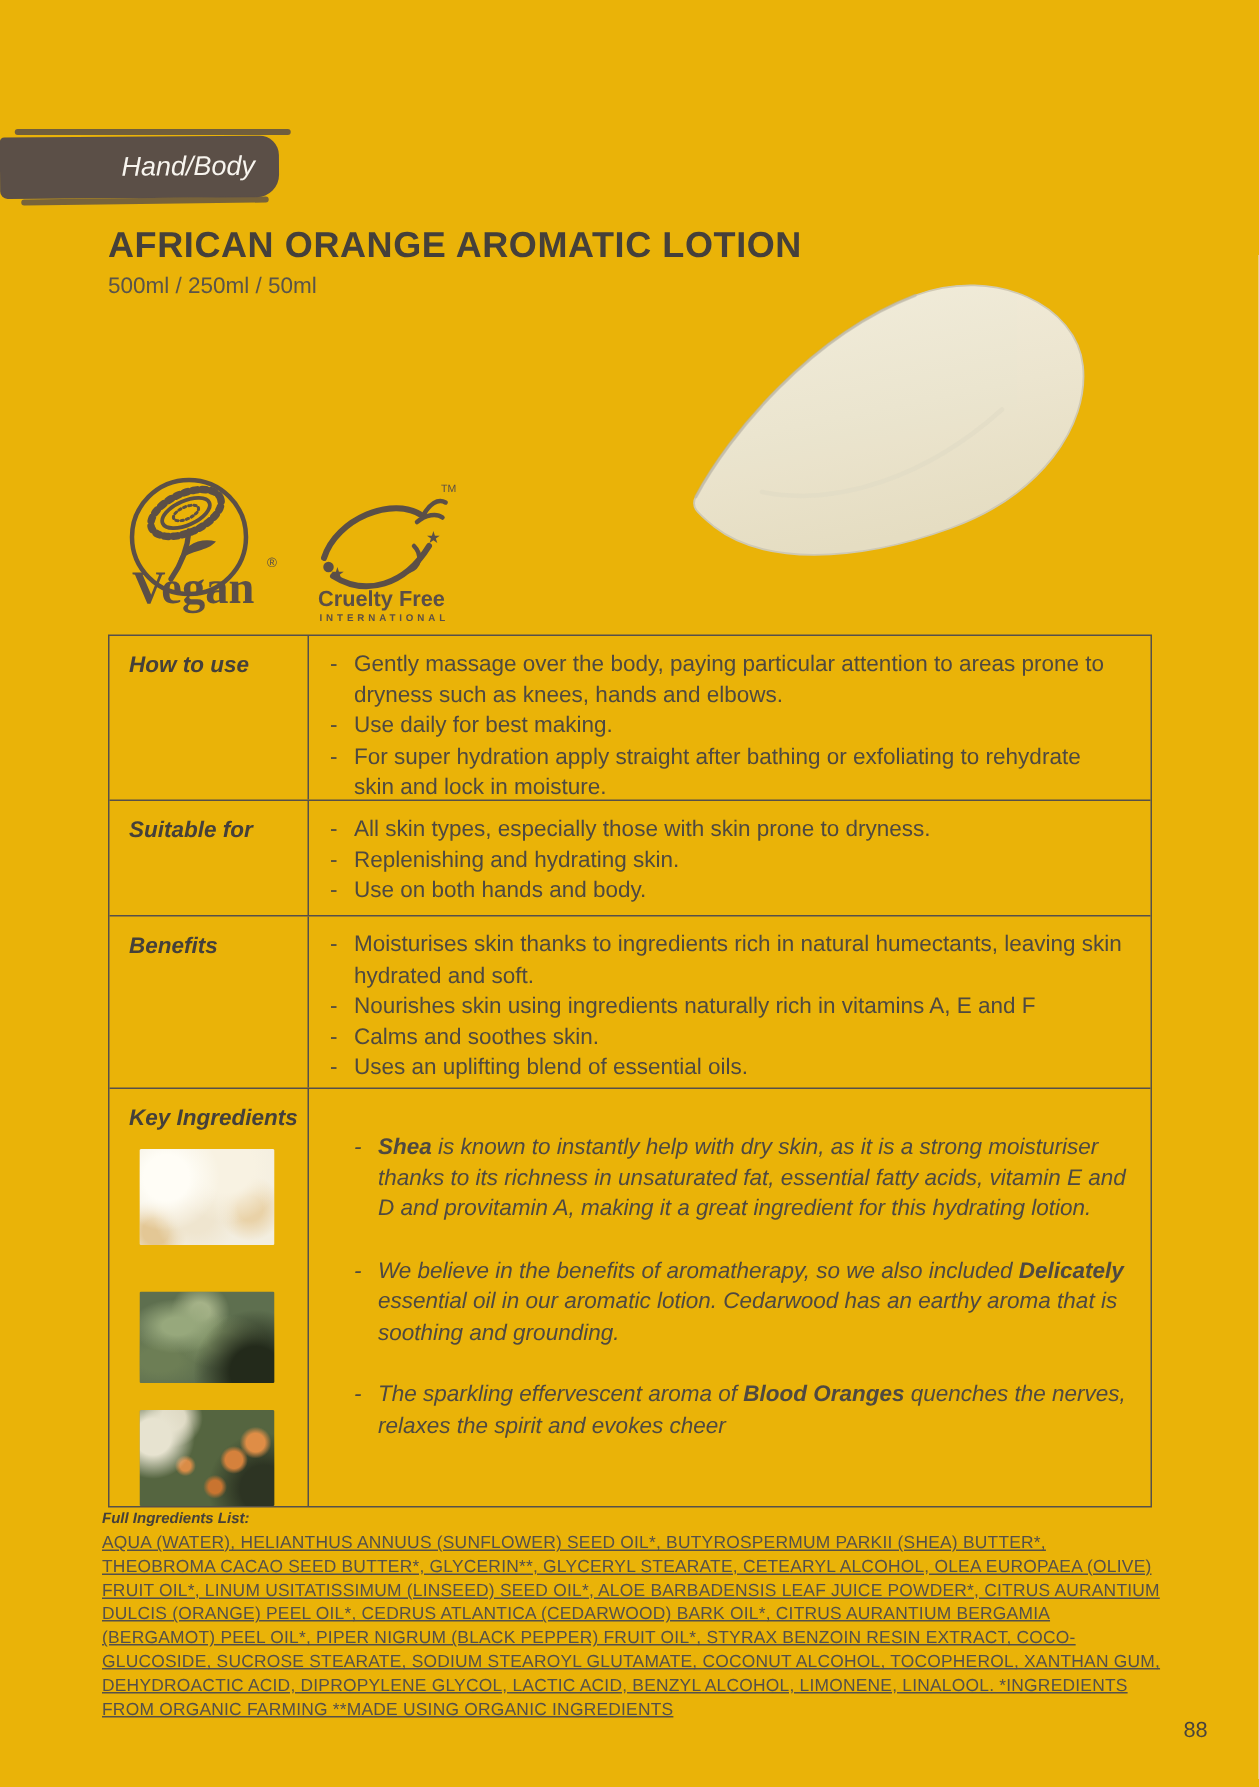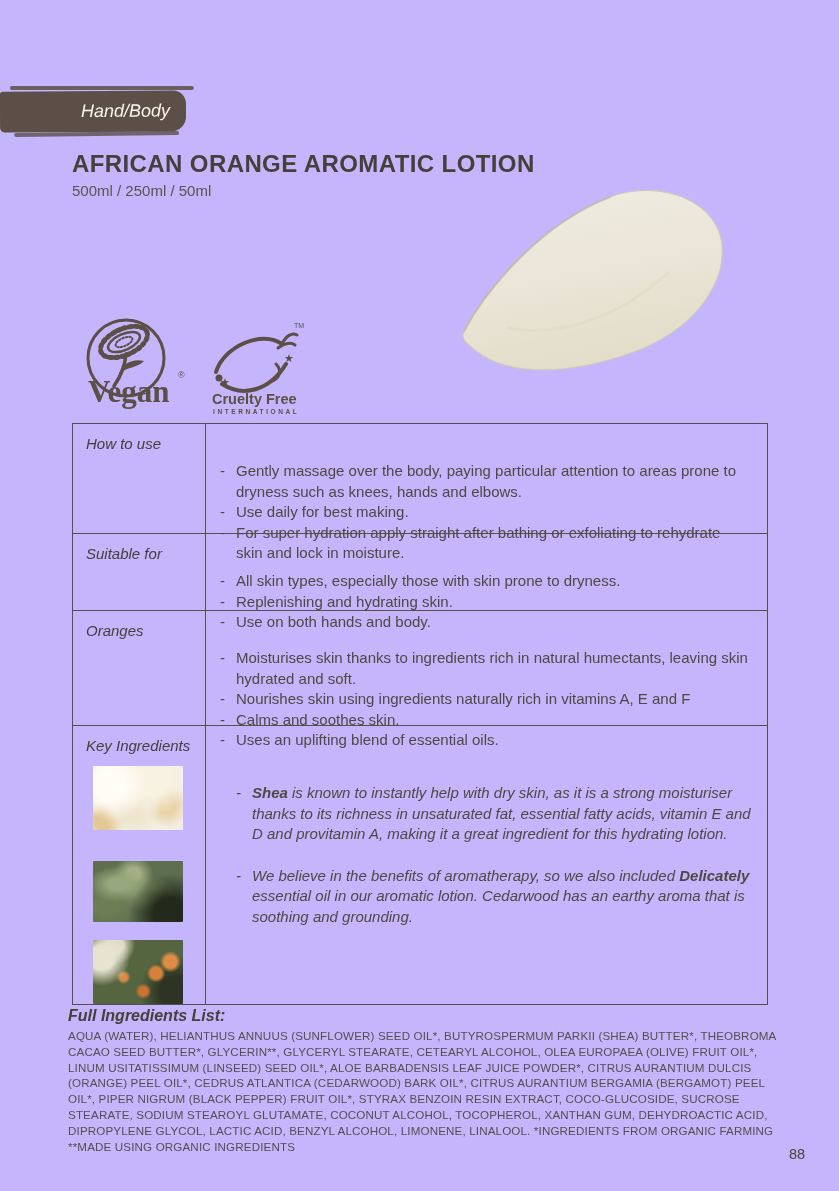--- a/index.html
+++ b/index.html
@@ -1,19 +1,19 @@
 <!DOCTYPE html>
 <html><head>
 <meta charset="utf-8">
 <style>
   * { margin:0; padding:0; box-sizing:border-box; }
   html,body { background:#e8e6e0; }
   .page {
     position:relative; width:839px; height:1191px; margin:0 auto;
-    background:#c4b5fd; overflow:hidden;
+    background:#eab308; overflow:hidden;
     font-family:"Liberation Sans", sans-serif; color:#4a443c;
   }
   
   .brush {
     position:absolute; top:91px; left:0; width:186px; height:41px;
     background:#5b4f47; border-radius:3px 13px 15px 5px;
     transform:rotate(-0.4deg);
   }
   .brush::before {
     content:""; position:absolute; top:-5px; left:10px; right:-8px; height:4px;
@@ -50,25 +50,25 @@
   
   .itable {
     position:absolute; left:72px; top:423px; width:696px;
     border:1px solid #56504a;
   }
   .irow { display:flex; border-top:1px solid #56504a; }
   .irow:first-child { border-top:none; }
   .irow .lab {
     width:133px; flex:0 0 133px; border-right:1px solid #56504a;
     padding:11px 6px 0 13px;
-    font-size:15px; font-weight:normal; font-style:italic; color:#45403a;
+    font-size:15px; font-weight:bold; font-style:italic; color:#45403a;
   }
   .irow .cnt { flex:1; padding:9px 16px 0 9px; font-size:15px; line-height:20.5px; color:#4f4941; }
   .r1 { height:109px; } .r2 { height:77px; } .r3 { height:115px; } .r4 { height:279px;gap:16px; }
-  ul.blt { list-style:none;margin-top:28px; }
+  ul.blt { list-style:none; }
   ul.blt li { position:relative; padding-left:21px; }
   ul.blt li::before { content:"-"; position:absolute; left:5px; top:0; }
   .r4 .cnt ul.blt li { margin-bottom:21px;font-style:italic; }
   .r4 .cnt { padding-top:29px; }
   .b { font-weight:bold; }
   
   .ki-img { width:90px; margin-left:7px; border-radius:1px; }
   .img-shea {
     height:64px; margin-top:12px;
     background:
@@ -96,24 +96,24 @@
       radial-gradient(circle at 25% 8%, #ddd8c2 0 9%, transparent 22%),
       radial-gradient(circle at 70% 52%, #d5813c 0 8%, transparent 13%),
       radial-gradient(circle at 86% 34%, #df8d46 0 7%, transparent 12%),
       radial-gradient(circle at 56% 80%, #c97430 0 6%, transparent 11%),
       radial-gradient(circle at 34% 58%, #da8c47 0 5%, transparent 10%),
       radial-gradient(circle at 92% 82%, #2d3423 0 16%, transparent 38%),
       #556540;
   }
   
   .ingr { position:absolute; left:68px; top:1007px; width:708px; }
-  .ingr .ilab { font-size:16px; font-weight:bold; font-style:italic; color:#45403a; }
+  .ingr .ilab { font-size:10px; font-weight:bold; font-style:italic; color:#45403a; }
   .ingr .itxt {
     margin-top:3px; font-size:11.6px; line-height:15.8px; letter-spacing:.15px;
-    text-transform:uppercase; color:#55504a;
+    text-transform:uppercase; color:#55504a;text-decoration:underline;
   }
   .pageno { position:absolute; left:789px; top:1146px; font-size:14.5px; color:#4a443c; }
 </style>
 </head>
 <body>
 
 <div class="page">
 
   <div class="brush">
     <span>Hand/Body</span>
@@ -186,21 +186,21 @@
       <div class="cnt">
         <ul class="blt">
           <li><span>All skin types, especially those with skin prone to dryness.</span></li>
           <li><span>Replenishing and hydrating skin.</span></li>
           <li><span>Use on both hands and body.</span></li>
         </ul>
       </div>
     </div>
 
     <div class="irow r3">
-      <div class="lab">Oranges</div>
+      <div class="lab">Benefits</div>
       <div class="cnt">
         <ul class="blt">
           <li><span>Moisturises skin thanks to ingredients rich in natural humectants, leaving skin hydrated and soft.</span></li>
           <li><span>Nourishes skin using ingredients naturally rich in vitamins A, E and F</span></li>
           <li><span>Calms and soothes skin.</span></li>
           <li><span>Uses an uplifting blend of essential oils.</span></li>
         </ul>
       </div>
     </div>
 
@@ -208,20 +208,21 @@
       <div class="lab">
         <div>Key Ingredients</div>
         <div class="ki-img img-shea"></div>
         <div class="ki-img img-cedar"></div>
         <div class="ki-img img-orange"></div>
       </div>
       <div class="cnt">
         <ul class="blt">
           <li><span class="b">Shea</span><span> is known to instantly help with dry skin, as it is a strong moisturiser thanks to its richness in unsaturated fat, essential fatty acids, vitamin E and D and provitamin A, making it a great ingredient for this hydrating lotion.</span></li>
           <li><span>We believe in the benefits of aromatherapy, so we also included </span><span class="b">Delicately</span><span> essential oil in our aromatic lotion. Cedarwood has an earthy aroma that is soothing and grounding.</span></li>
+          <li><span>The sparkling effervescent aroma of </span><span class="b">Blood Oranges</span><span> quenches the nerves, relaxes the spirit and evokes cheer</span></li>
         </ul>
       </div>
     </div>
 
   </div>
 
   <div class="ingr">
     <div class="ilab">Full Ingredients List:</div>
     <div class="itxt">AQUA (WATER), HELIANTHUS ANNUUS (SUNFLOWER) SEED OIL*, BUTYROSPERMUM PARKII (SHEA) BUTTER*, THEOBROMA CACAO SEED BUTTER*, GLYCERIN**, GLYCERYL STEARATE, CETEARYL ALCOHOL, OLEA EUROPAEA (OLIVE) FRUIT OIL*, LINUM USITATISSIMUM (LINSEED) SEED OIL*, ALOE BARBADENSIS LEAF JUICE POWDER*, CITRUS AURANTIUM DULCIS (ORANGE) PEEL OIL*, CEDRUS ATLANTICA (CEDARWOOD) BARK OIL*, CITRUS AURANTIUM BERGAMIA (BERGAMOT) PEEL OIL*, PIPER NIGRUM (BLACK PEPPER) FRUIT OIL*, STYRAX BENZOIN RESIN EXTRACT, COCO-GLUCOSIDE, SUCROSE STEARATE, SODIUM STEAROYL GLUTAMATE, COCONUT ALCOHOL, TOCOPHEROL, XANTHAN GUM, DEHYDROACTIC ACID, DIPROPYLENE GLYCOL, LACTIC ACID, BENZYL ALCOHOL, LIMONENE, LINALOOL. *INGREDIENTS FROM ORGANIC FARMING **MADE USING ORGANIC INGREDIENTS</div>
   </div>

